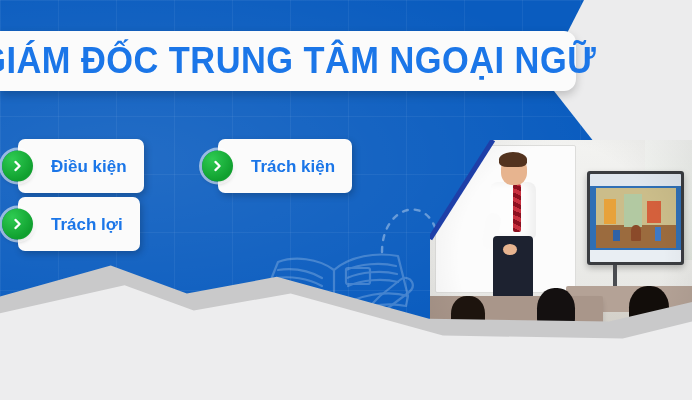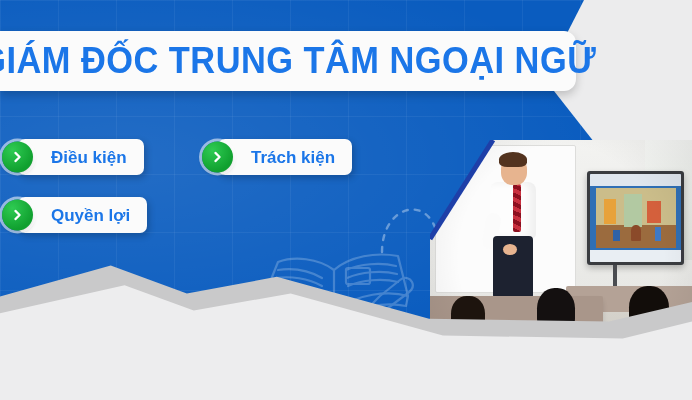--- a/index.html
+++ b/index.html
@@ -70,21 +70,21 @@
     color:#1b76e8;
     transform:scaleX(.93);
     transform-origin:center;
     white-space:nowrap;
     line-height:1;
     padding-bottom:2px;
   }
   
   .pill{
     position:absolute;
-    height:36px;
+    height:54px;
     background:#fbfbfb;
     border-radius:7px;
     box-shadow:2px 3px 7px rgba(0,0,0,.22);
     display:flex;align-items:center;
     padding:0 17px 0 33px;
   }
   .pill-label{
     font-size:17px;font-weight:bold;color:#1b76e8;white-space:nowrap;line-height:1;
   }
   .pill-icon{
@@ -289,16 +289,16 @@
     </span>
     <span class="pill-label">Trách kiện</span>
   </div>
 
   <div class="pill" id="pill-2">
     <span class="pill-icon">
       <svg width="13" height="13" viewBox="0 0 13 13">
         <path d="M4.4 2.4 L8.6 6.5 L4.4 10.6" fill="none" stroke="#ffffff" stroke-width="2.2" stroke-linecap="round" stroke-linejoin="round"></path>
       </svg>
     </span>
-    <span class="pill-label">Quyền lợi</span>
+    <span class="pill-label">Trách lợi</span>
   </div>
 
 </div>
 
 </body></html>

